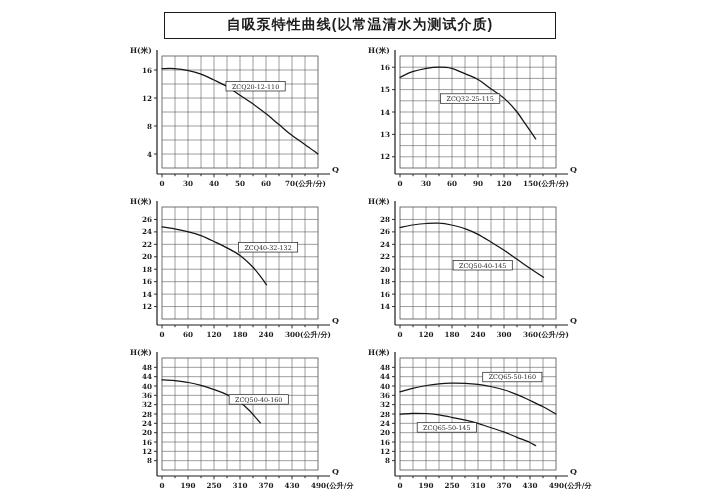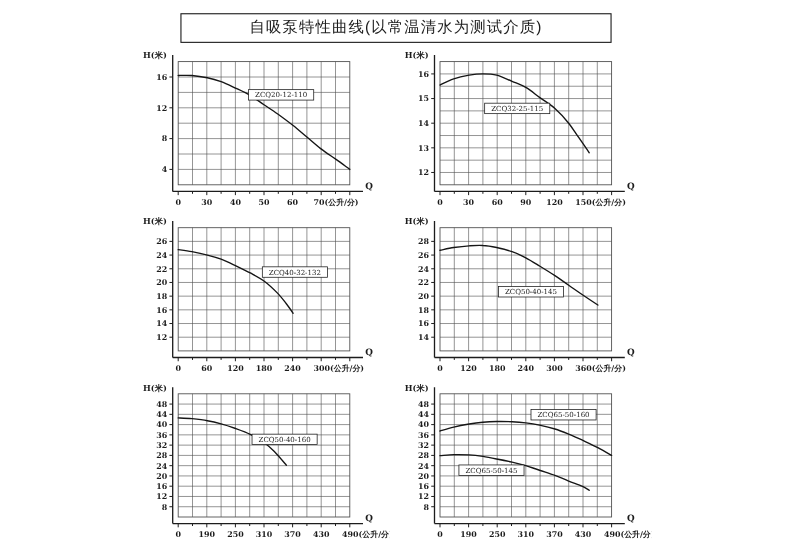--- a/index.html
+++ b/index.html
@@ -1,21 +1,21 @@
 <!DOCTYPE html>
 <html><head>
 <meta charset="utf-8">
 <style>
   html,body{margin:0;padding:0;background:#ffffff;}
   body{width:720px;height:500px;overflow:hidden;font-family:"Liberation Sans",sans-serif;color:#1c1c1c;}
   .page{width:470px;margin:0 auto;padding-top:12px;}
   .title-box{
     width:390px;margin:0 auto 6px auto;border:1.6px solid #1a1a1a;
     text-align:center;padding:3px 0 4px 0;
-    font-size:14px;font-weight:normal;letter-spacing:1px;
+    font-size:14px;font-weight:bold;letter-spacing:1px;
     font-family:"Liberation Sans","DejaVu Sans",sans-serif;
   }
   .charts{
     display:grid;grid-template-columns:1fr 1fr;
     column-gap:6px;row-gap:1px;justify-items:center;
   }
   .chart-cell{width:226px;height:150px;}
   svg text{font-family:"DejaVu Serif","Liberation Serif",serif;fill:#1c1c1c;}
   svg .hlab{font-family:"DejaVu Serif",serif;font-weight:bold;}
 </style>

